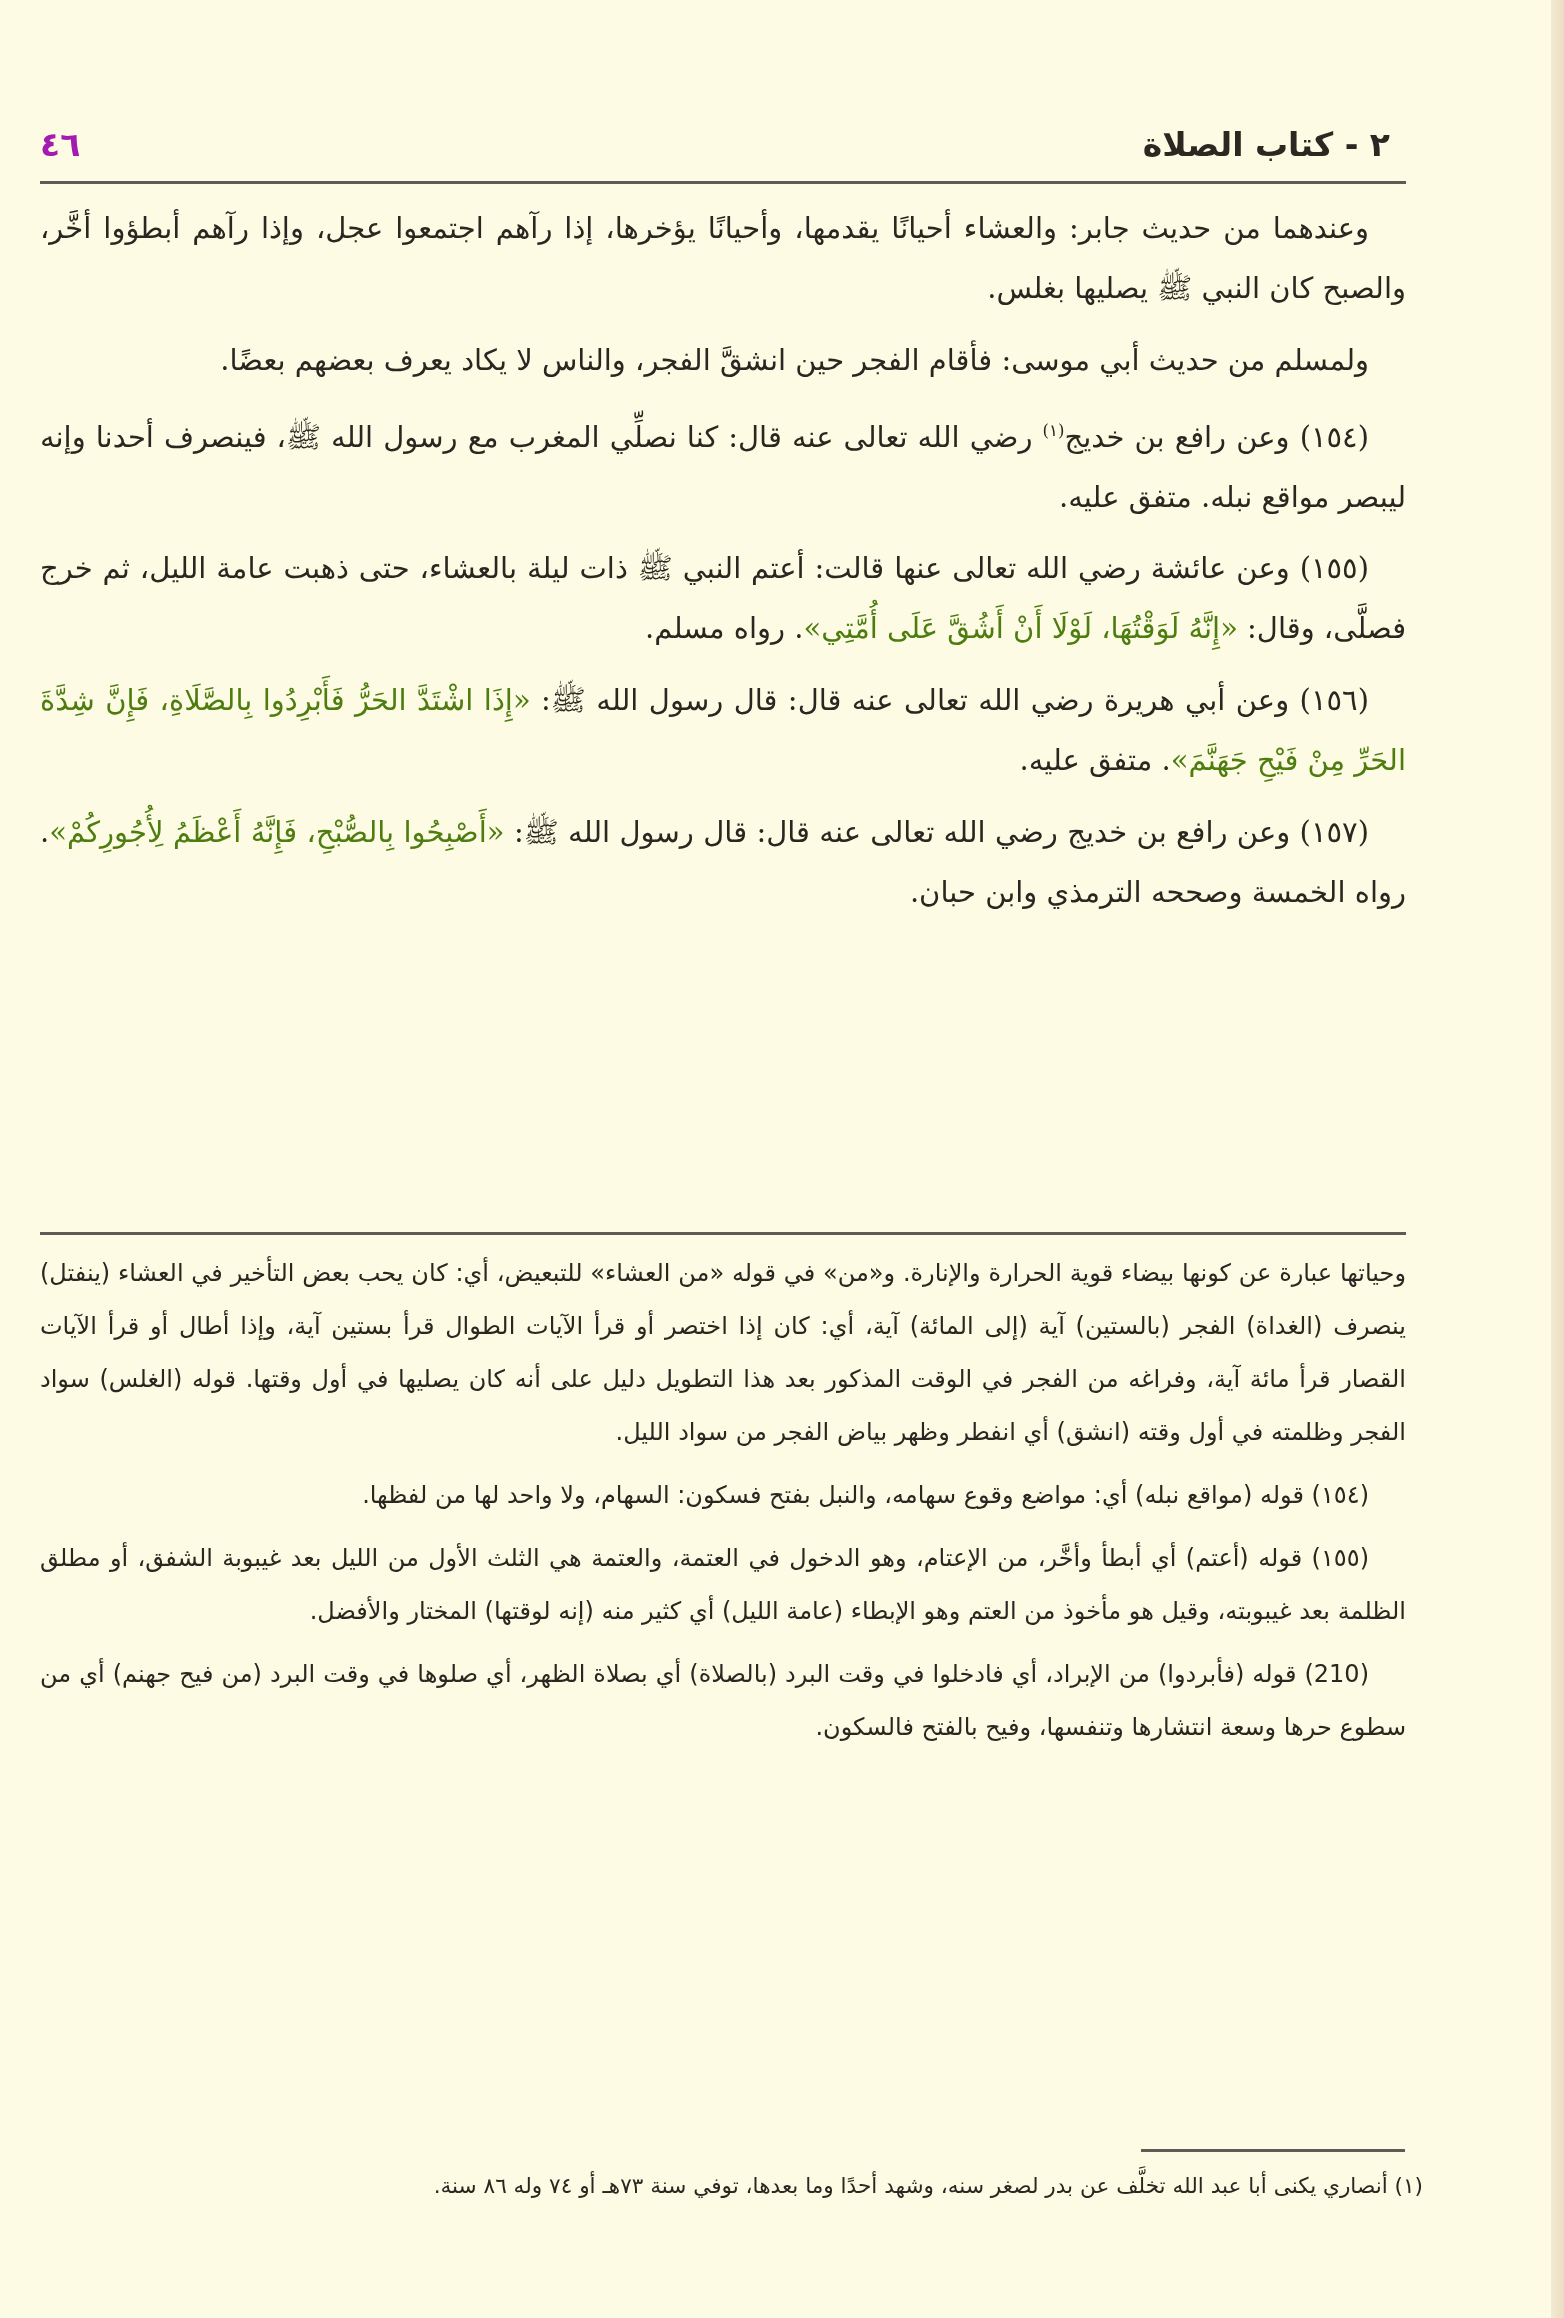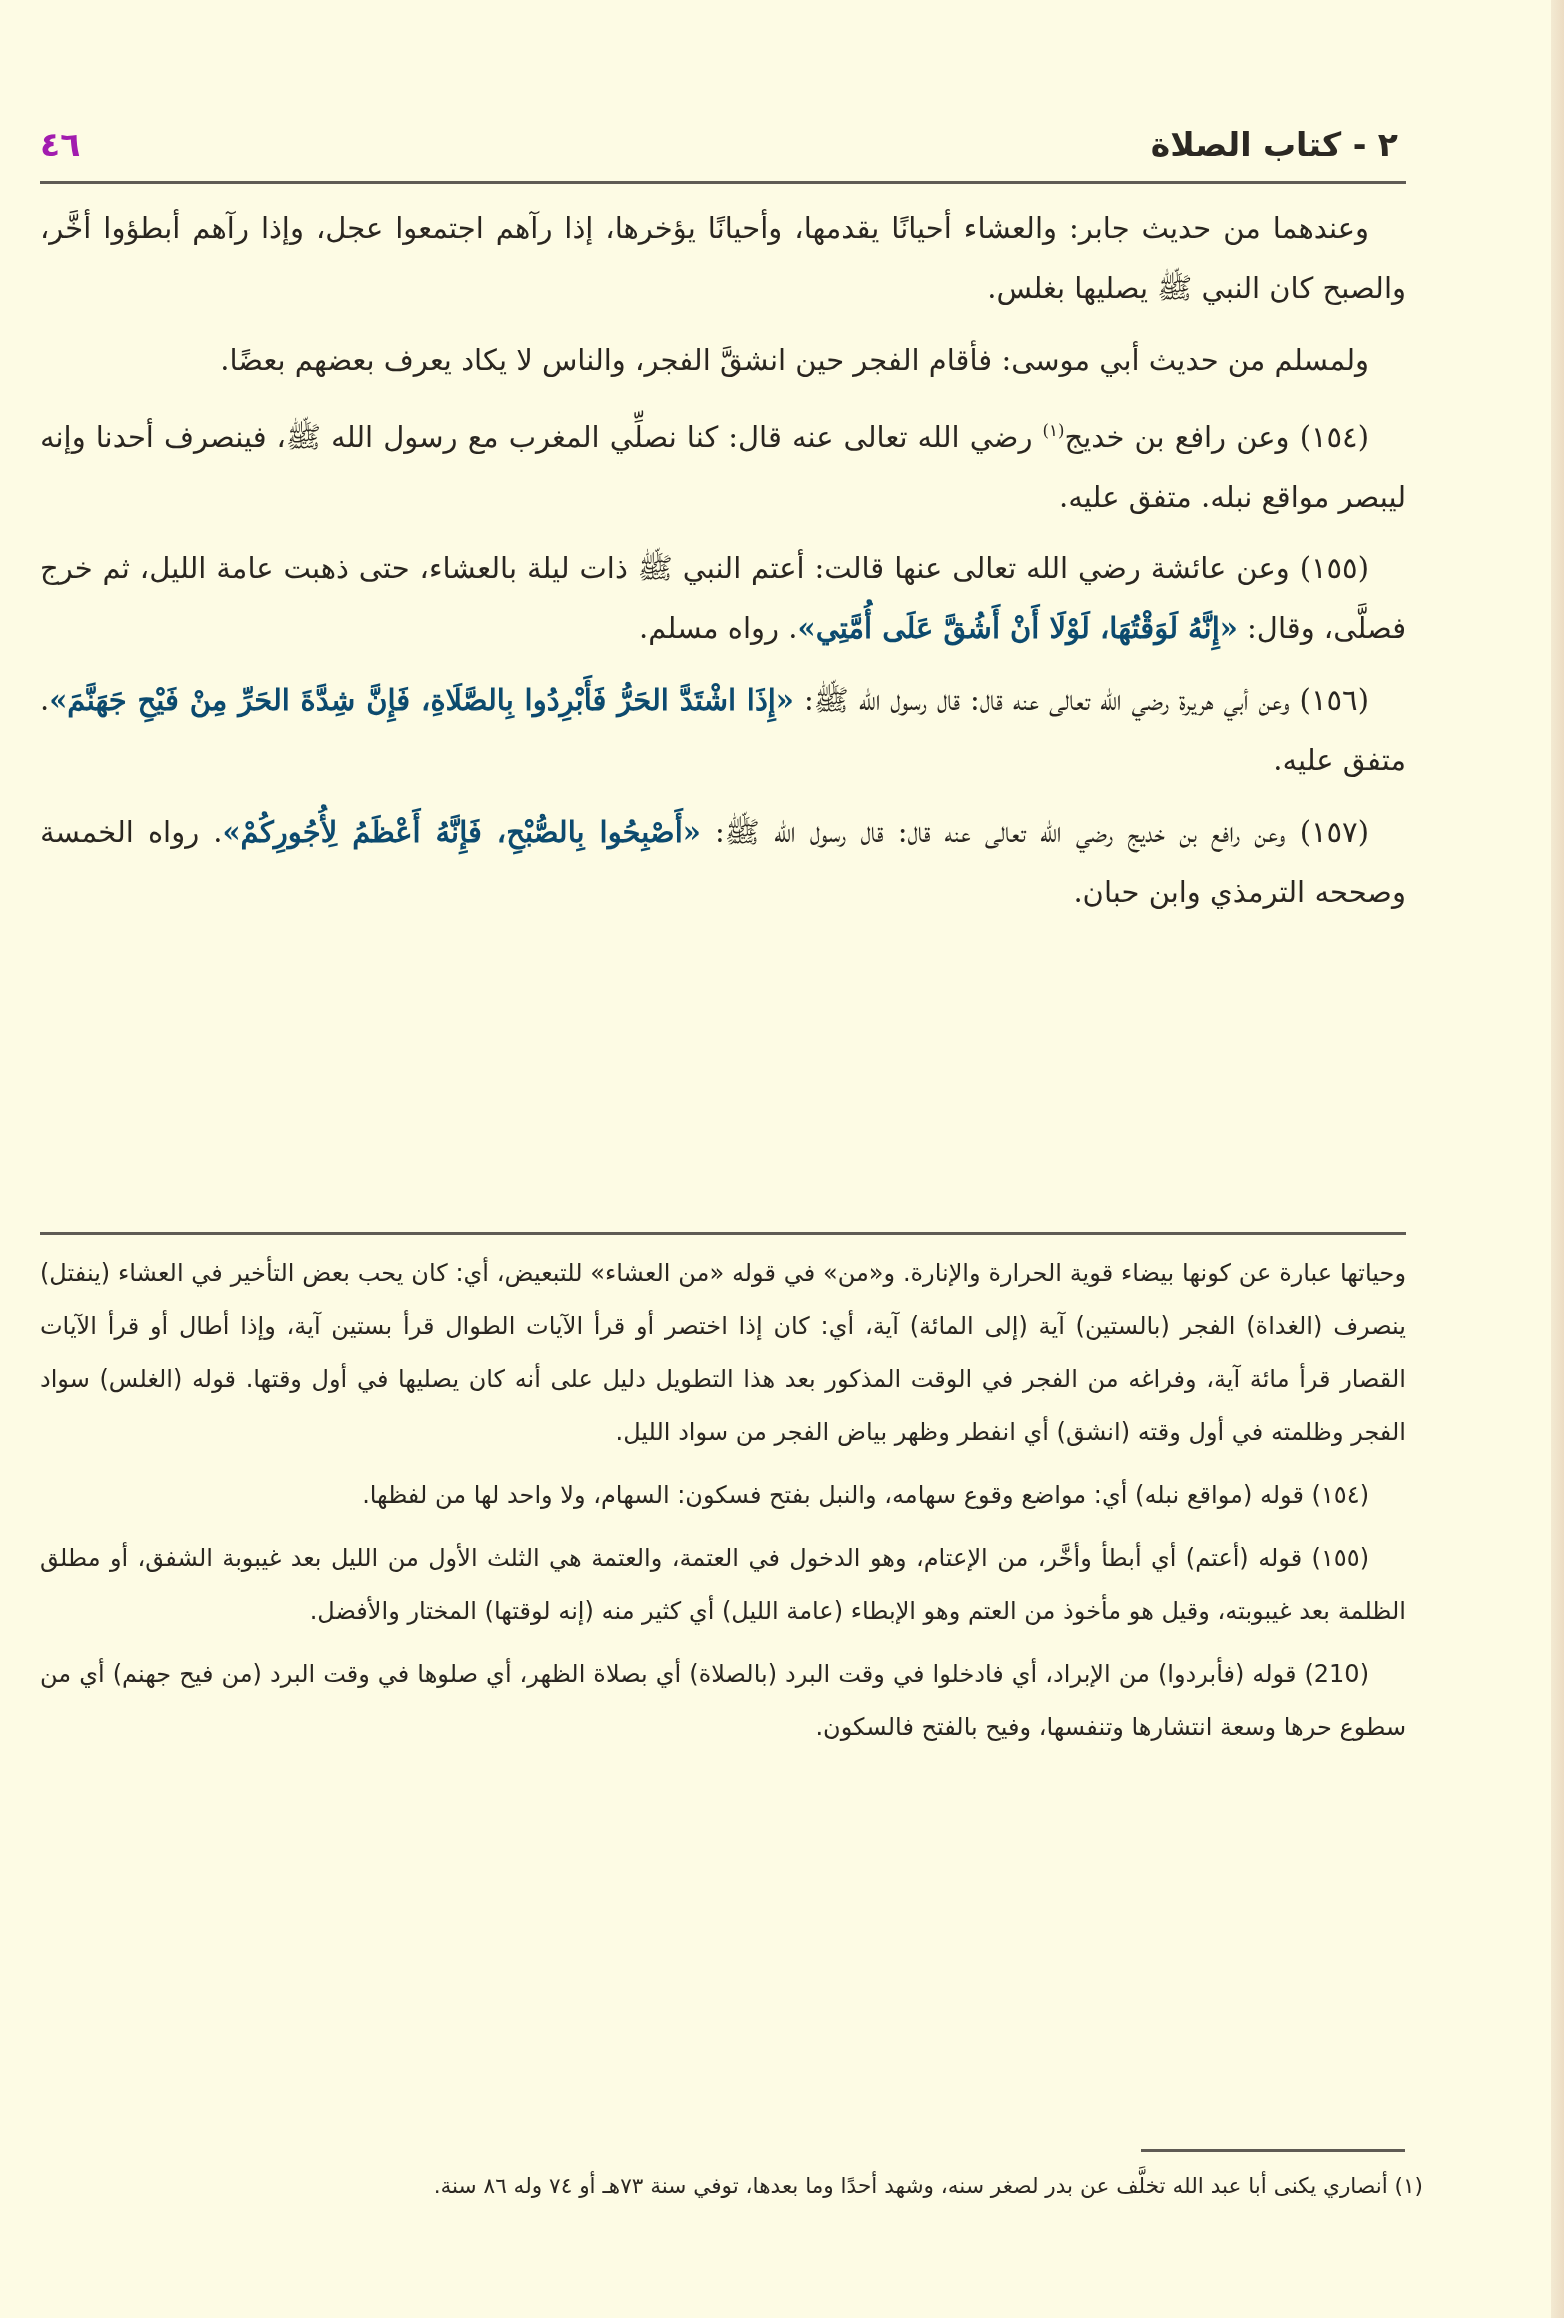--- a/index.html
+++ b/index.html
@@ -11,21 +11,21 @@
   }
   .page-edge {
     position:absolute; top:0; right:0; width:13.3px; height:2319px;
     background:linear-gradient(to right,#f3ead2,#ecdcc3);
   }
   .header {
     position:absolute; top:125px; left:40px; width:1366px; height:58px;
     direction:rtl;
   }
   .header .title {
-    position:absolute; right:8px; top:0;
+    position:absolute; right:16px; top:0;
     font-family:"DejaVu Sans", sans-serif; font-weight:bold; font-size:33px; color:#2b2822;
   }
   .header .pagenum {
     position:absolute; left:0; top:0;
     font-family:"DejaVu Sans", sans-serif; font-weight:bold; font-size:33px; color:#a21caf;
   }
   .rule {
     position:absolute; left:40px; width:1366px; height:2.5px; background:#5f5b54;
   }
   .rule.top { top:181px; }
@@ -36,21 +36,21 @@
     position:absolute; left:40px; width:1366px;
     direction:rtl; text-align:justify;
     font-family:"DejaVu Serif", serif;
   }
   .main p {
     margin:0 0 11.6px 0;
     font-size:29px; line-height:60px;
     text-align-last:right;
   }
   .main p.ind { text-indent:37px; }
-  .hadith { color:#0c4a6e; font-weight:bold; }
+  .hadith { color:#4d7c0f; font-weight:normal; }
   .sup { font-size:16.6px; vertical-align:super; }
 
   .comm p {
     margin:0 0 10px 0;
     font-family:"DejaVu Sans", sans-serif;
     font-size:24px; line-height:53px;
     text-align-last:right;
   }
   .comm p.ind { text-indent:37px; }
 

